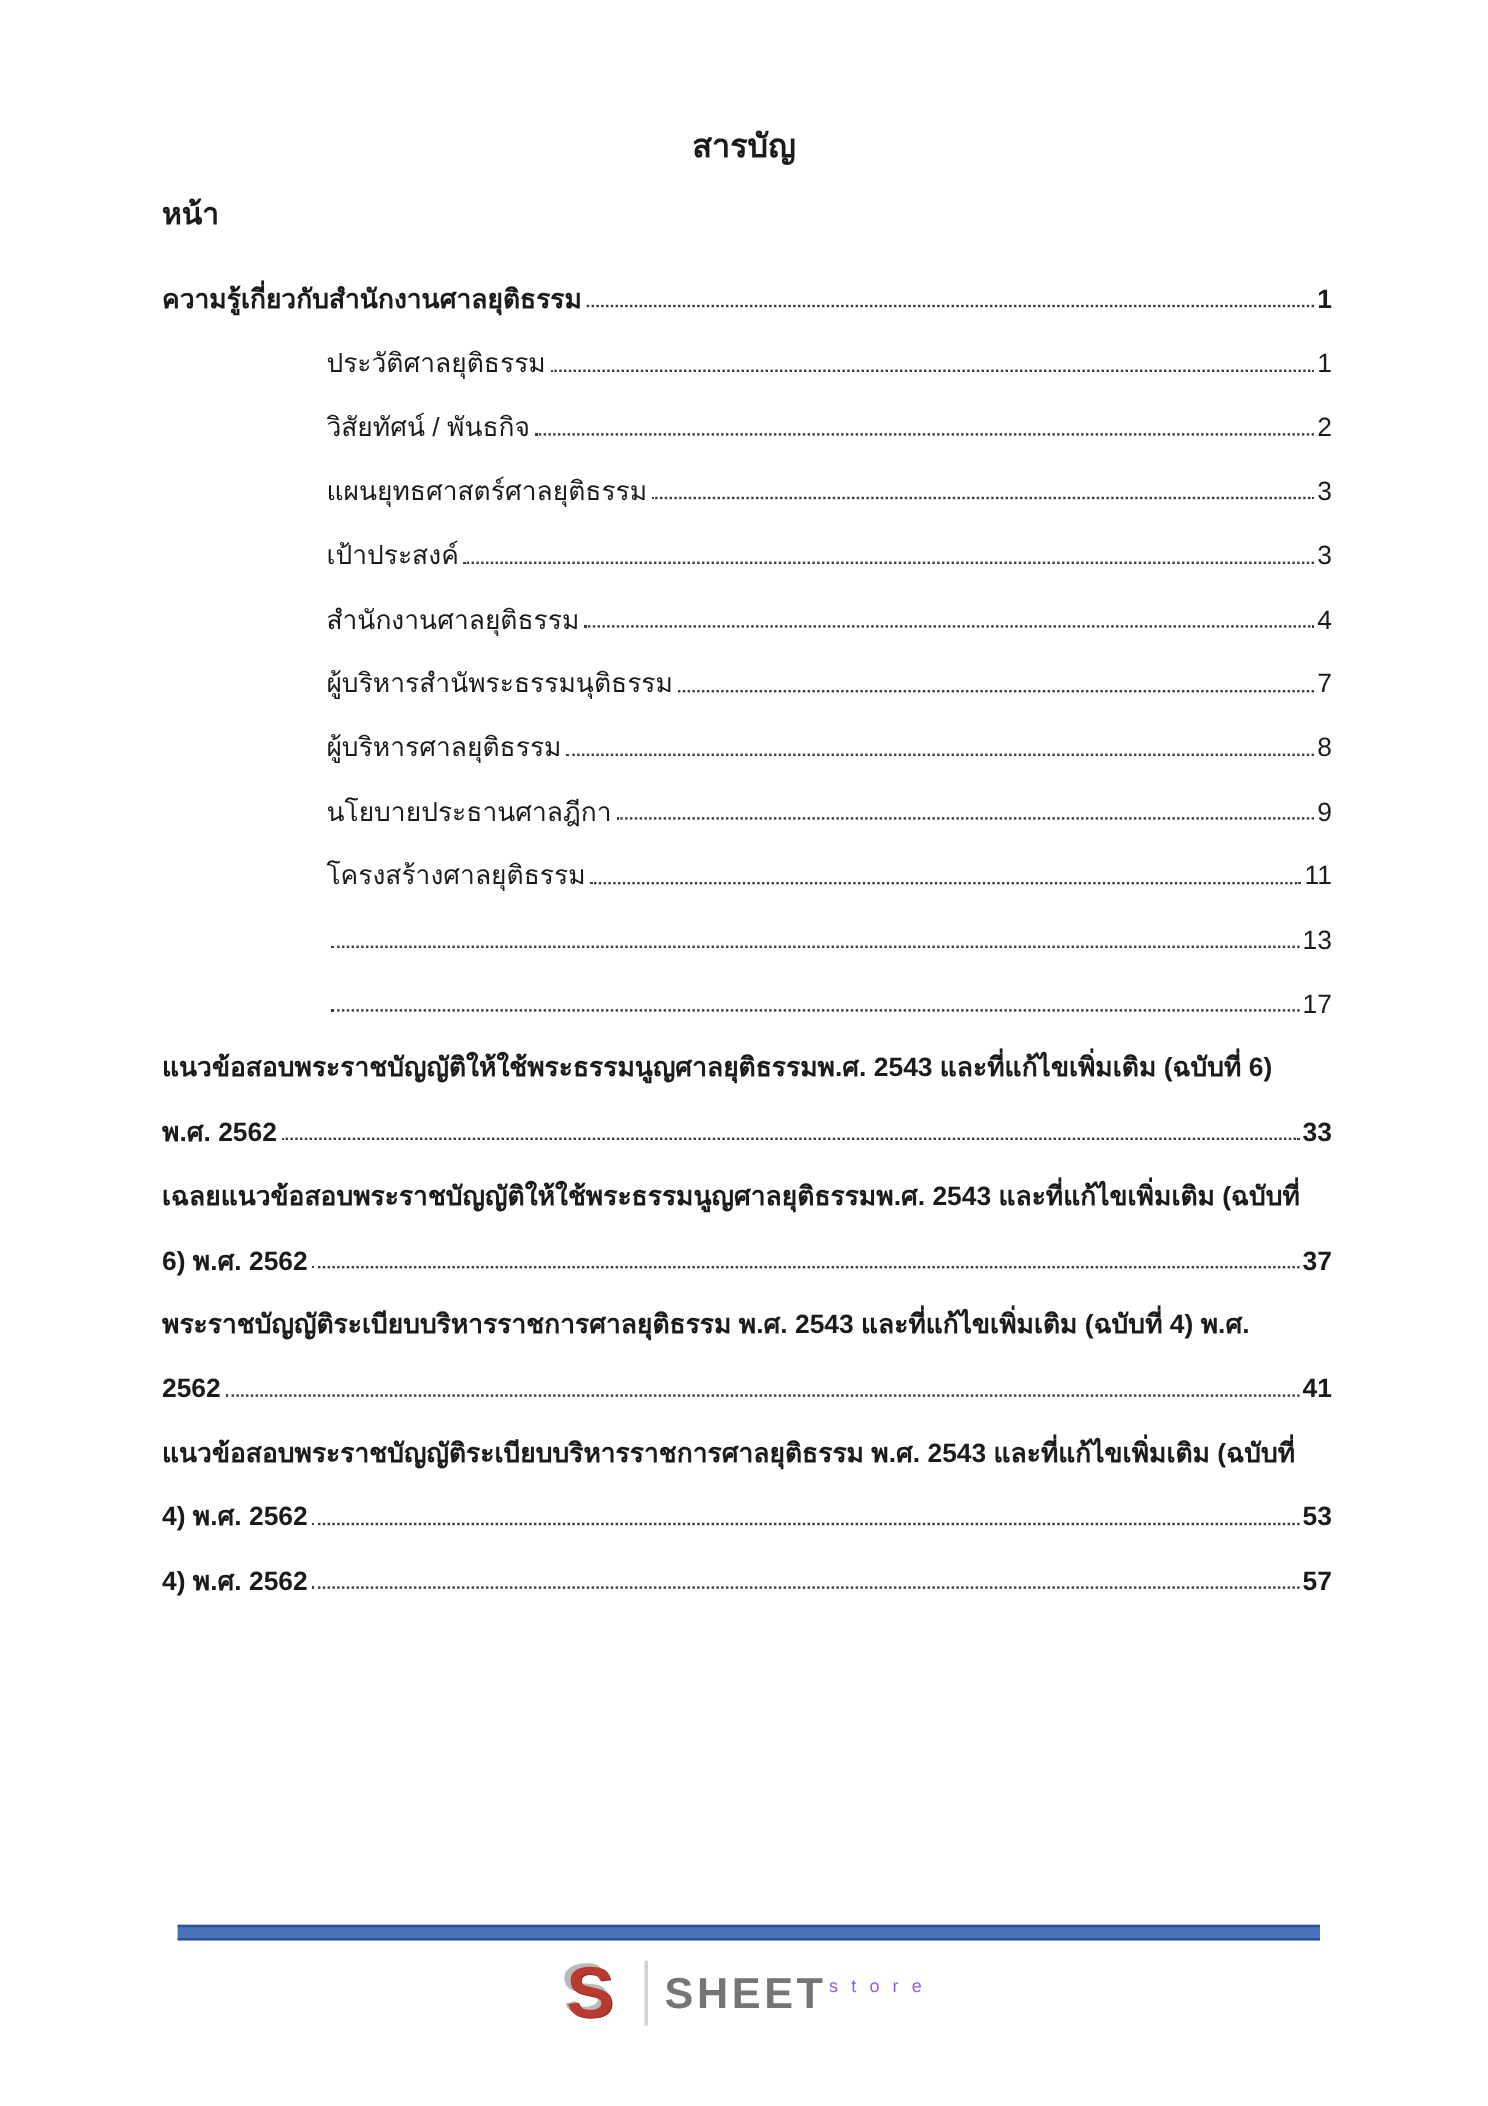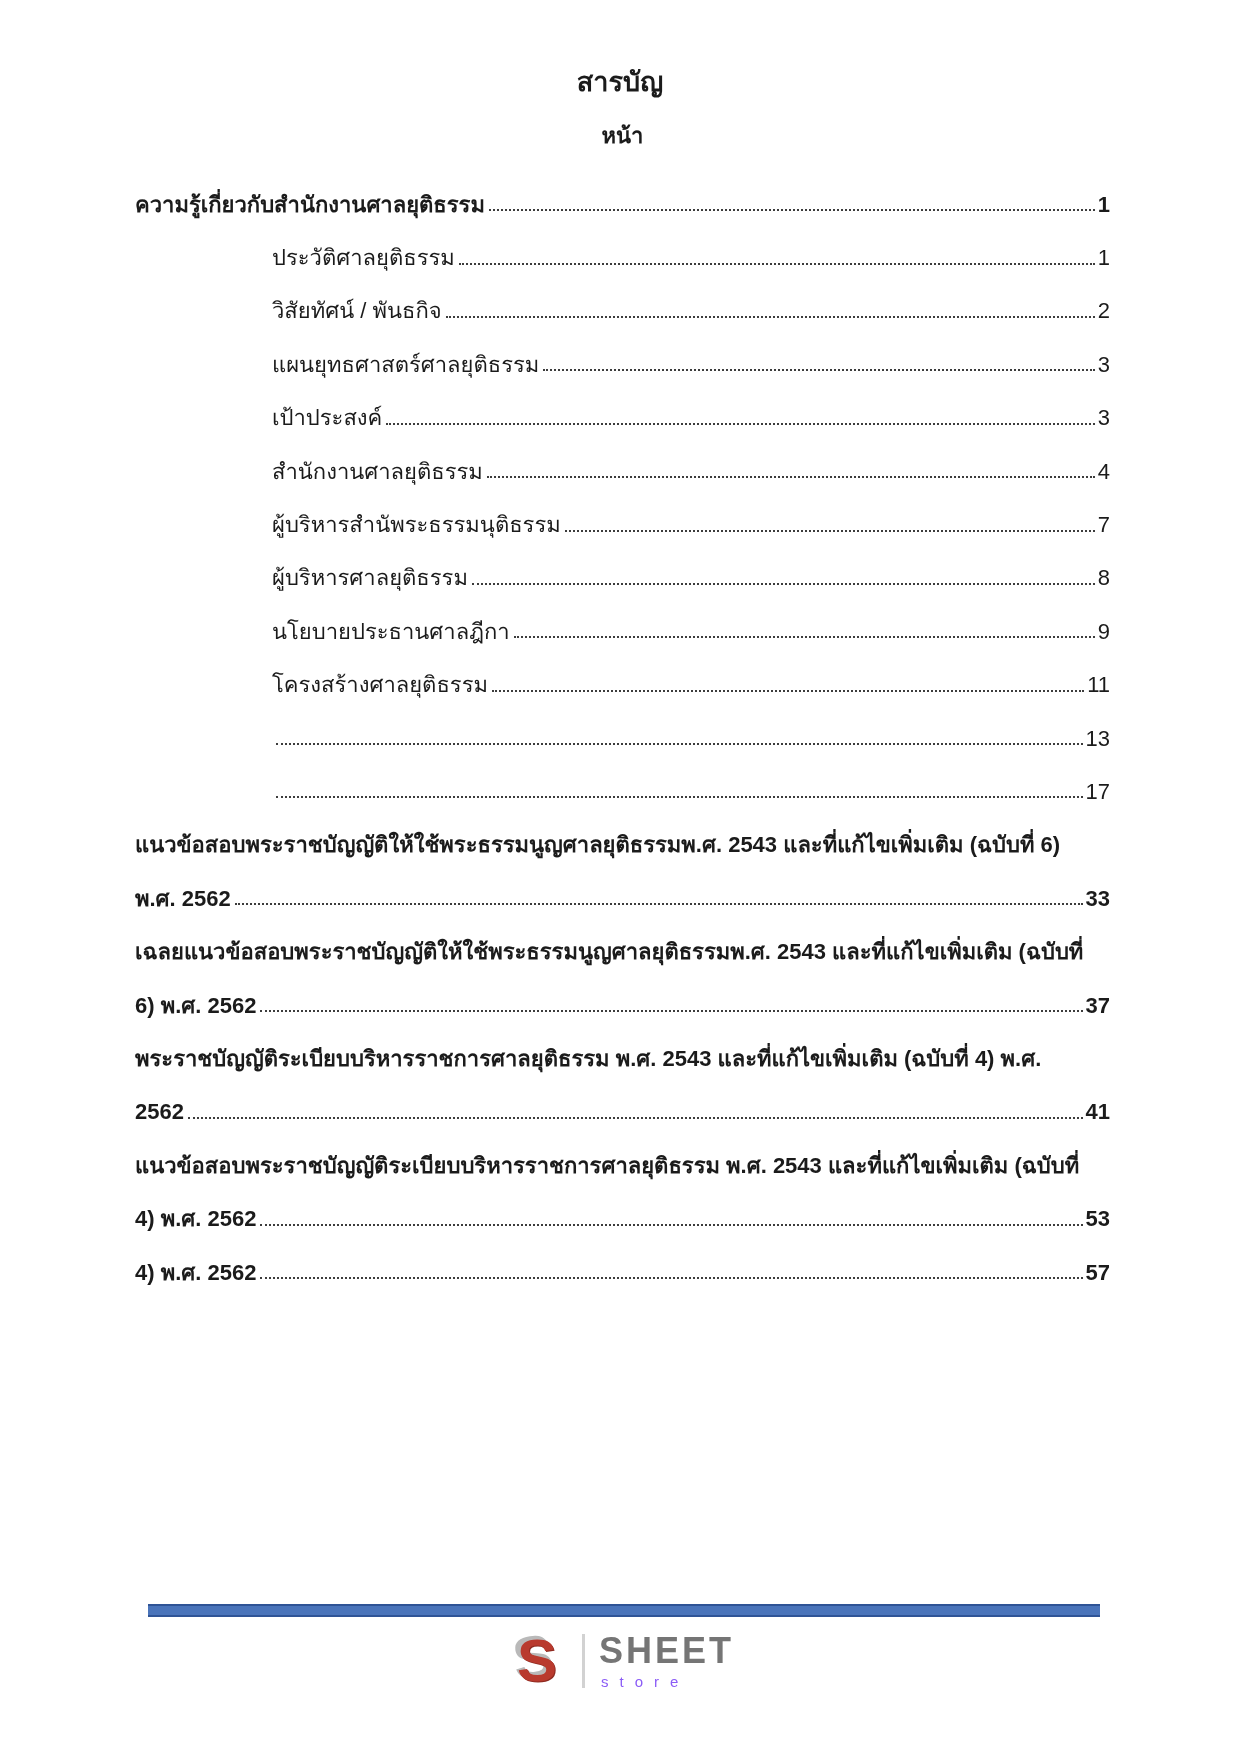--- a/index.html
+++ b/index.html
@@ -5,30 +5,30 @@
   html,body{margin:0;padding:0;background:#ffffff;}
   body{
     width:1240px;height:1755px;
     font-family:"Liberation Sans","DejaVu Sans",sans-serif;
     color:#1b1b1b;
     position:relative;
     overflow:hidden;
   }
   .page{position:relative;width:1240px;height:1755px;background:#ffffff;}
   .doc-title{
-    padding-top:64px;
+    padding-top:104px;
     text-align:center;
     font-size:27px;
     font-weight:bold;
     line-height:1.4;
   }
   .page-col-header{
     margin:16px 130px 3px 135px;
-    text-align:center;
-    font-size:22px;
+    text-align:left;
+    font-size:25px;
     font-weight:bold;
   }
   .toc{
     margin:14px 130px 16px 135px;
   }
   .toc-row{
     display:flex;
     align-items:flex-end;
     height:53.4px;
     font-size:22px;
@@ -79,21 +79,21 @@
   }
   .logo-s .s-front{
     position:absolute;left:0;top:0;width:100%;height:100%;
     color:#b93a2e;
     text-shadow:1px 1px 0 #8e2a20;
   }
   .logo-divider{
     width:3px;height:54px;
     background:#d2d2d2;
   }
-  .brand-block{display:flex;flex-direction:column;align-items:flex-start;}
+  .brand-block{display:flex;align-items:flex-start;}
   .brand-name{
     font-size:36px;
     font-weight:bold;
     color:#757575;
     letter-spacing:3px;
     line-height:1;
   }
   .brand-sub{
     font-size:15px;
     color:#8b5cf6;

